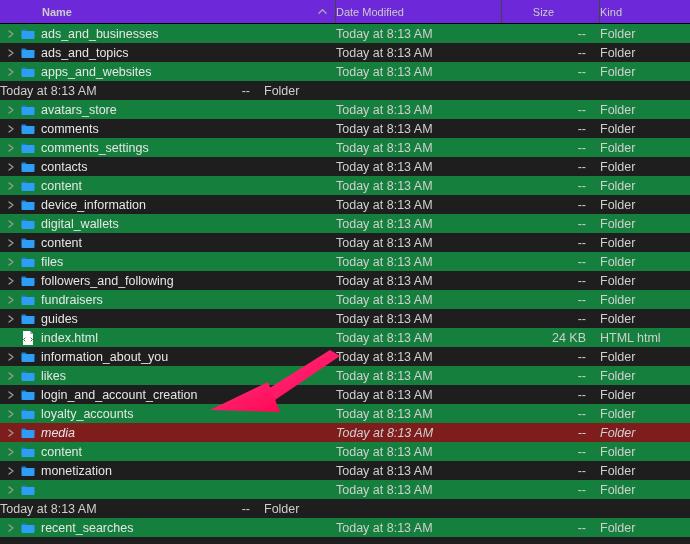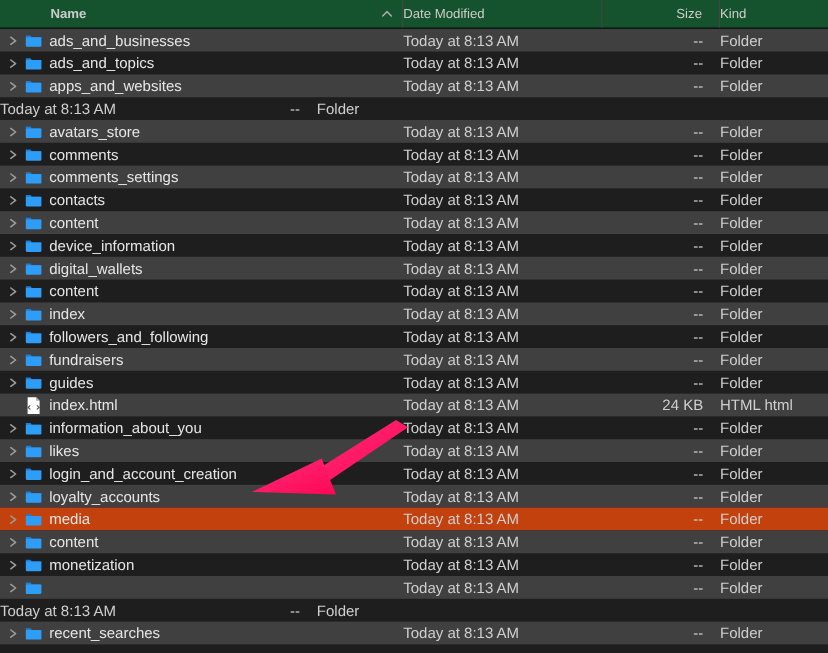--- a/index.html
+++ b/index.html
@@ -10,47 +10,47 @@
     color: #d0d0d0;
     width: 690px;
     height: 544px;
     overflow: hidden;
     user-select: none;
   }
   .header-row {
     display: flex;
     align-items: center;
     height: 24px;
-    background: #14532d;
+    background: #6d28d9;
     border-bottom: 1px solid #000;
     font-size: 11px;
     color: #ccc;
   }
   .col-name { width: 336px; padding-left: 42px; display: flex; align-items: center; }
   .col-date { width: 166px; text-align: center; }
   .col-size { width: 98px; text-align: right; padding-right: 14px; }
   .col-kind { flex: 1; }
   .header-row .col-name { font-weight: 600; position: relative; }
   .header-row .col { border-right: 1px solid #444; height: 100%; display: flex; align-items: center; }
-  .header-row .col-size { justify-content: flex-end; }
+  .header-row .col-size { justify-content: center; }
   .sort-caret {
     margin-left: auto;
     margin-right: 8px;
     color: #aaa;
   }
   .sort-caret svg { display: block; }
   .rows { }
   .row {
     display: flex;
     align-items: center;
     height: 19px;
     font-size: 12.5px;
   }
-  .row.alt { background: #404040; }
-  .row.selected { background: #c2410c; }
+  .row.alt { background: #15803d; }
+  .row.selected { background: #7f1d1d; font-style: italic; }
   .disclosure {
     width: 14px;
     display: flex;
     align-items: center;
     justify-content: center;
     margin-left: 4px;
     color: #9b9b9b;
   }
   .disclosure svg { display: block; }
   .icon {
@@ -324,21 +324,21 @@
           <svg width="8" height="8" viewBox="0 0 8 8">
             <path d="M2 1 L6 4 L2 7" stroke="#9b9b9b" stroke-width="1.3" fill="none" stroke-linecap="round" stroke-linejoin="round"></path>
           </svg>
         </span>
         <span class="icon folder-icon">
           <svg width="16" height="16" viewBox="0 0 16 16">
             <path d="M1.5 3.5 h4 l1 1.5 h8 v1 h-13 z" fill="#1c7ed6"></path>
             <rect x="1.5" y="5" width="13" height="8" rx="1" fill="#2e9df7"></rect>
           </svg>
         </span>
-        <span>index</span>
+        <span>files</span>
       </div>
       <div class="date-cell">Today at 8:13 AM</div>
       <div class="size-cell">--</div>
       <div class="kind-cell">Folder</div>
     </div>
     <div class="row">
       <div class="name-cell">
         <span class="disclosure">
           <svg width="8" height="8" viewBox="0 0 8 8">
             <path d="M2 1 L6 4 L2 7" stroke="#9b9b9b" stroke-width="1.3" fill="none" stroke-linecap="round" stroke-linejoin="round"></path>

